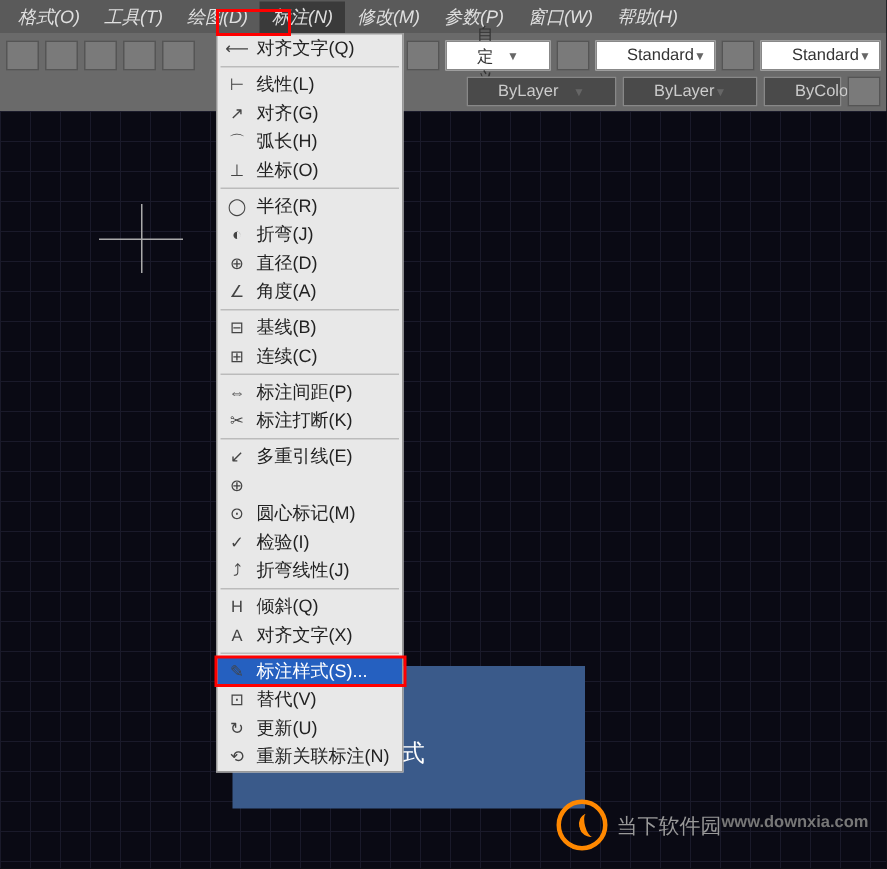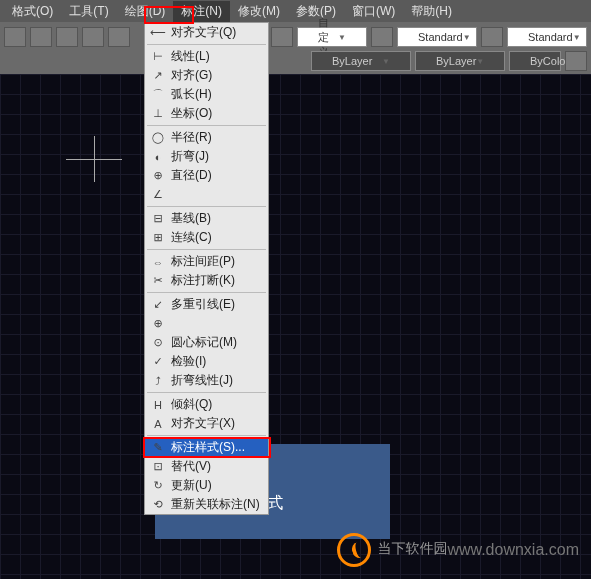--- a/index.html
+++ b/index.html
@@ -1,18 +1,18 @@
 <!DOCTYPE html>
 <html><head>
 <meta charset="utf-8">
 <style>
 * { margin: 0; padding: 0; box-sizing: border-box; }
 body { width: 591px; height: 579px; background: #1a1a1a; font-family: "Microsoft YaHei", sans-serif; font-size: 12px; overflow: hidden; position: relative; }
 
-.menubar { background: #5a5a5a; height: 22px; display: flex; align-items: center; padding: 0 4px; color: #e0e0e0; }
+.menubar { background: #5a5a5a; height: 22px; display: flex; align-items: center; padding: 0 4px; color: #e0e0e0; font-style: italic; }
 .menu-item { padding: 2px 8px; cursor: pointer; }
 .menu-item.active { background: #3a3a3a; }
 .menu-highlight { border: 2px solid red; position: absolute; top: 6px; left: 144px; width: 50px; height: 18px; pointer-events: none; z-index: 10; }
 
 .toolbar-area { background: #6a6a6a; padding: 4px; height: 52px; position: relative; }
 .toolbar-row { display: flex; align-items: center; gap: 4px; height: 22px; margin-bottom: 2px; }
 .tool-btn { width: 22px; height: 20px; background: #7a7a7a; border: 1px solid #555; display: flex; align-items: center; justify-content: center; }
 .dropdown { background: #fff; border: 1px solid #888; height: 20px; display: flex; align-items: center; padding: 0 20px; font-size: 11px; color: #333; }
 .dropdown.dark { background: #4a4a4a; color: #ccc; }
 .dd-arrow { margin-left: auto; font-size: 8px; color: #666; }
@@ -30,21 +30,21 @@
 .menu-sep { height: 1px; background: #bbb; margin: 2px 2px; }
 .menu-item-highlight { position: absolute; border: 2px solid red; left: -2px; width: 128px; height: 21px; pointer-events: none; }
 
 .tip-box { position: absolute; bottom: 40px; left: 155px; width: 235px; height: 95px; background: #3a5a8a; color: #fff; padding: 14px 18px; font-size: 16px; line-height: 1.9; }
 
 .watermark { position: absolute; bottom: 12px; right: 12px; display: flex; align-items: center; gap: 6px; color: #888; }
 .watermark-logo { width: 34px; height: 34px; border: 3px solid #ff8800; border-radius: 50%; position: relative; }
 .watermark-logo::before { content: ""; position: absolute; top: 6px; left: 12px; width: 10px; height: 16px; border-left: 4px solid #ff8800; border-radius: 50% 0 0 50%; transform: rotate(-15deg); }
 .watermark-text { display: flex; flex-direction: row; line-height: 1.2; }
 .wm-cn { font-size: 14px; color: #999; }
-.wm-url { font-size: 16px; color: #777; }
+.wm-url { font-size: 11px; color: #777; font-weight: bold; }
 
 .spacer { flex: 1; }
 </style>
 </head>
 <body>
 
 <div class="menubar">
   <div class="menu-item">格式(O)</div>
   <div class="menu-item">工具(T)</div>
   <div class="menu-item">绘图(D)</div>
@@ -133,20 +133,21 @@
     <div class="menu-row">
       <div class="menu-icon">◐</div>
       <div class="menu-label">折弯(J)</div>
     </div>
     <div class="menu-row">
       <div class="menu-icon">⊕</div>
       <div class="menu-label">直径(D)</div>
     </div>
     <div class="menu-row">
       <div class="menu-icon">∠</div>
+      <div class="menu-label">角度(A)</div>
     </div>
     <div class="menu-sep"></div>
     <div class="menu-row">
       <div class="menu-icon">⊟</div>
       <div class="menu-label">基线(B)</div>
     </div>
     <div class="menu-row">
       <div class="menu-icon">⊞</div>
       <div class="menu-label">连续(C)</div>
     </div>

